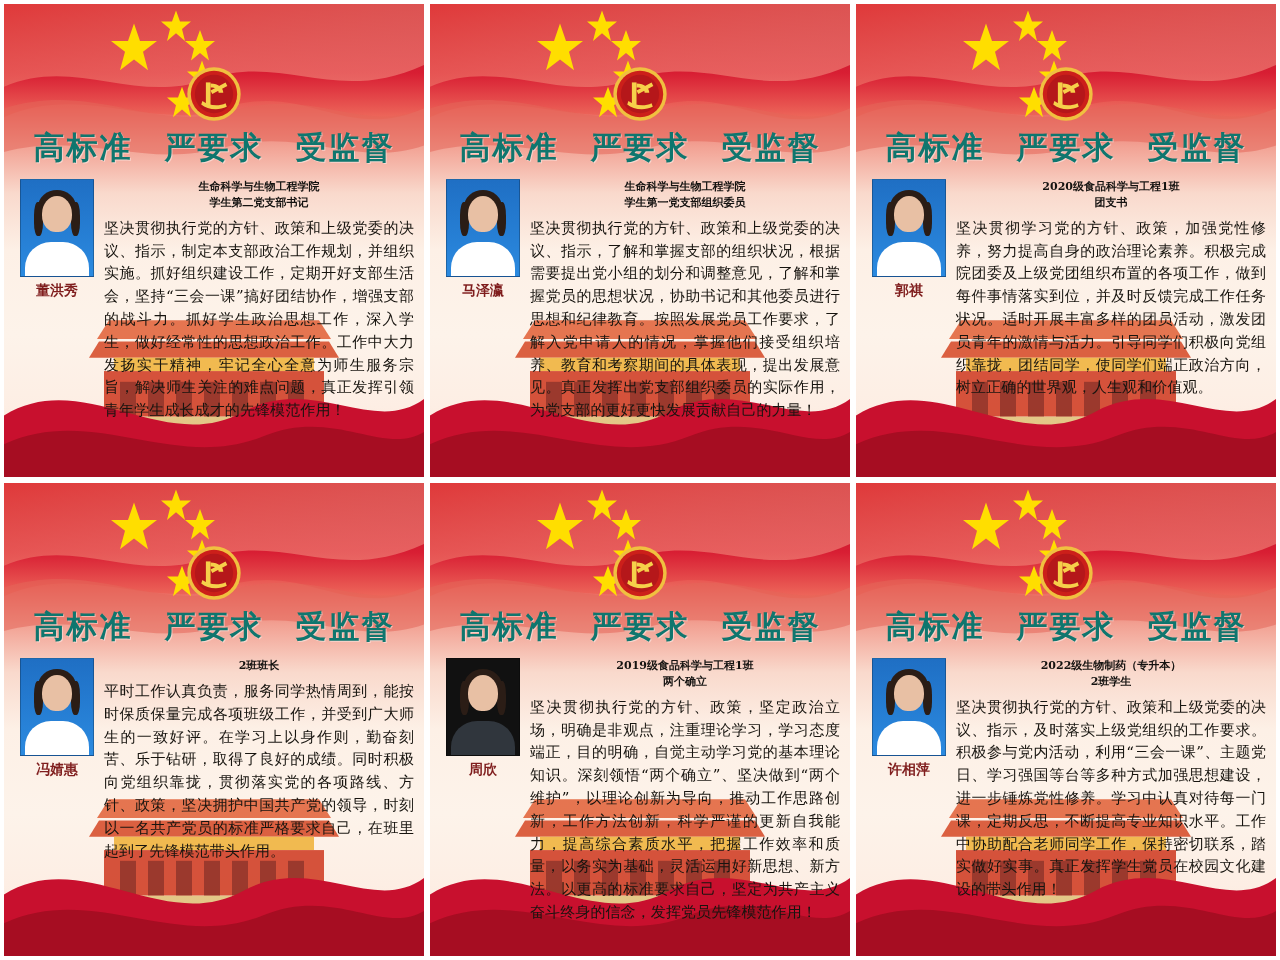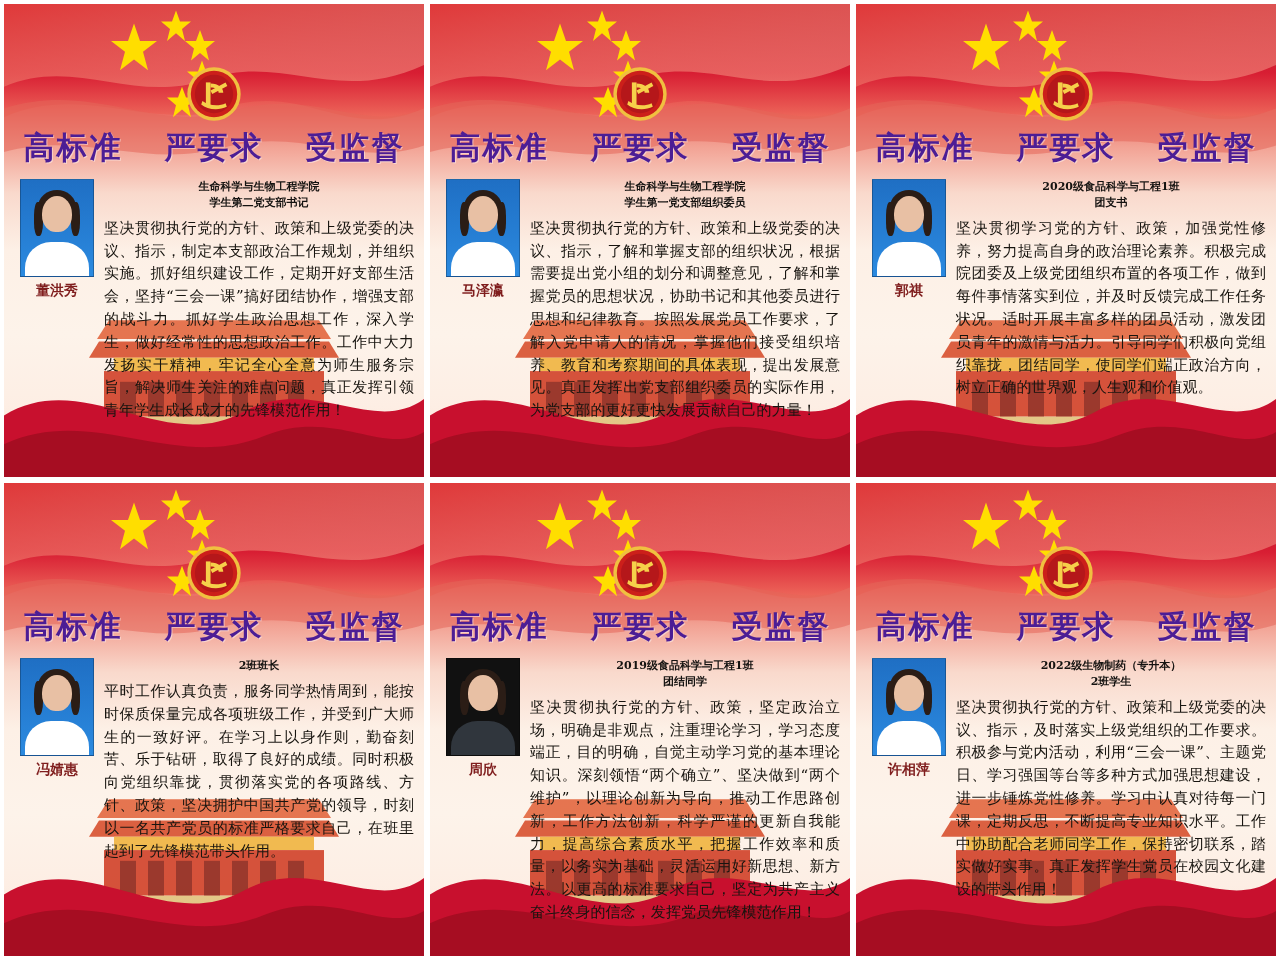--- a/index.html
+++ b/index.html
@@ -81,25 +81,25 @@
   
   .slogan {
     position: absolute;
     z-index: 6;
     left: 0;
     right: 0;
     top: 26%;
     display: flex;
     justify-content: center;
     align-items: baseline;
-    gap: 42px;
+    gap: 32px;
     font-family: "DejaVu Serif", "Liberation Serif", serif;
     font-weight: bold;
     font-size: 31px;
-    color: #4c1d95;
+    color: #0f766e;
     letter-spacing: 2px;
     text-shadow: 1px 1px 0 rgba(255,255,255,0.45);
   }
   .slogan span { white-space: nowrap; }
   
   .content {
     position: absolute;
     z-index: 6;
     left: 0;
     right: 0;
@@ -571,21 +571,21 @@
             <div class="hair-side-l"></div>
             <div class="hair-side-r"></div>
           <div class="head"></div>
             <div class="body"></div>
         </div>
         <div class="name">周欣</div>
       </div>
       <div class="text-col">
         <div class="title">
           <span class="line2">2019级食品科学与工程1班</span>
-          <span class="line2">团结同学</span>
+          <span class="line2">两个确立</span>
         </div>
         <div class="body-text">坚决贯彻执行党的方针、政策，坚定政治立场，明确是非观点，注重理论学习，学习态度端正，目的明确，自觉主动学习党的基本理论知识。深刻领悟“两个确立”、坚决做到“两个维护”，以理论创新为导向，推动工作思路创新，工作方法创新，科学严谨的更新自我能力，提高综合素质水平，把握工作效率和质量，以务实为基础，灵活运用好新思想、新方法。以更高的标准要求自己，坚定为共产主义奋斗终身的信念，发挥党员先锋模范作用！</div>
       </div>
     </div>
   </div>
 
   <div class="card">
     <div class="bg-base"></div>
     <svg class="flag-wave" viewBox="0 0 420 200" preserveAspectRatio="none">
       <path d="M0,0 H420 V96 C340,128 300,70 220,96 C150,118 80,72 0,104 Z" fill="url(#g1a)"></path>

